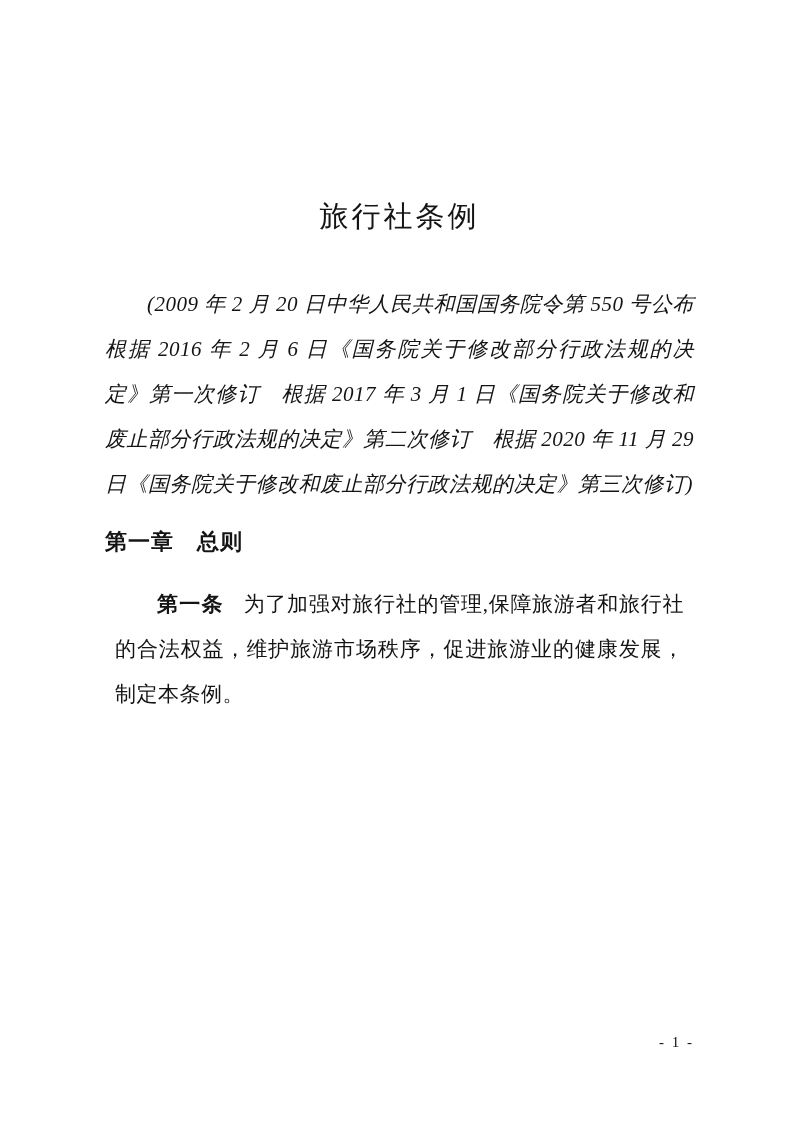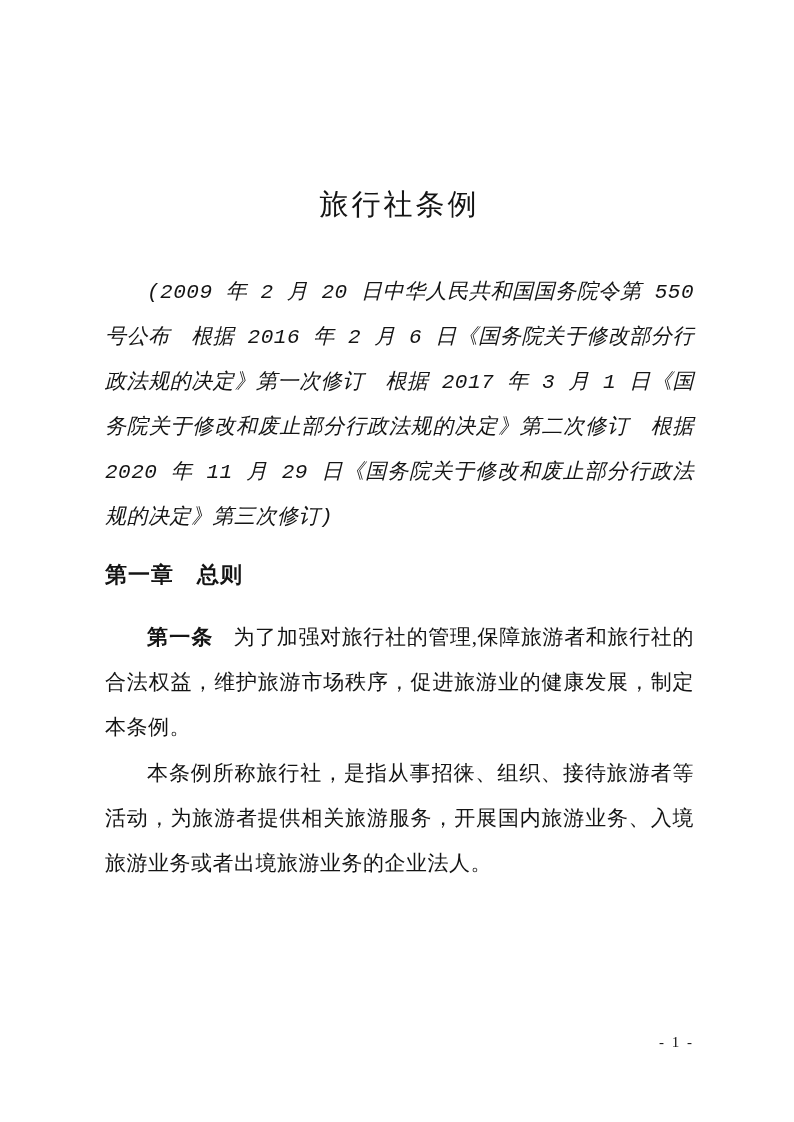--- a/index.html
+++ b/index.html
@@ -13,51 +13,50 @@
     height: 1122px;
     margin: 0 auto;
     background: #ffffff;
     box-sizing: border-box;
     padding: 178px 100px 0 105px;
     color: #141414;
     font-family: "Liberation Serif", "DejaVu Serif", serif;
     overflow: hidden;
   }
   .doc-title {
-    margin: 4px;
+    margin: 16px;
     text-align: center;
     font-size: 29px;
     line-height: 44px;
     font-weight: normal;
     letter-spacing: 3px;
     font-family: "Liberation Serif", "DejaVu Serif", serif;
   }
   .preamble {
     margin: 44px 0 0 0;
     font-size: 21px;
     line-height: 45px;
     text-indent: 2em;
     text-align: justify;
     font-style: italic; 
     letter-spacing: 0.5px;
-    font-family: Liberation Mono, monospace;
   }
   .chapter-heading {
     margin: 12px 0 0 0;
     font-size: 22px;
     line-height: 45px;
     font-weight: bold;
     font-family: "Liberation Sans", "DejaVu Sans", sans-serif;
     letter-spacing: 1px;
   }
   .body-paragraphs {
     margin-top: 17px;
   }
   .article {
-    margin: 0;
+    margin: 10px;
     font-size: 21px;
     line-height: 45px;
     text-indent: 2em;
     text-align: justify;
     letter-spacing: 0.5px;
   }
   .article-lead {
     font-weight: bold;
     font-family: "Liberation Sans", "DejaVu Sans", sans-serif;
     margin-right: 0.95em;
@@ -88,22 +87,19 @@
 
   <h2 class="chapter-heading">第一章　总则</h2>
 
   <div class="body-paragraphs">
 
     <p class="article">
       <span class="article-lead">第一条</span><span>为了加强对旅行社的管理,保障旅游者和旅行社的合法权益，维护旅游市场秩序，促进旅游业的健康发展，制定本条例。</span>
     </p>
 
 
-    <p class="article">
-      <span class="article-lead"></span><span>本条例所称旅行社，是指从事招徕、组织、接待旅游者等活动，为旅游者提供相关旅游服务，开展国内旅游业务、入境旅游业务或者出境旅游业务的企业法人。</span>
-    </p>
 
 
   </div>
 
   <div class="page-number">- 1 -</div>
 
 </div>
 
 </body></html>

